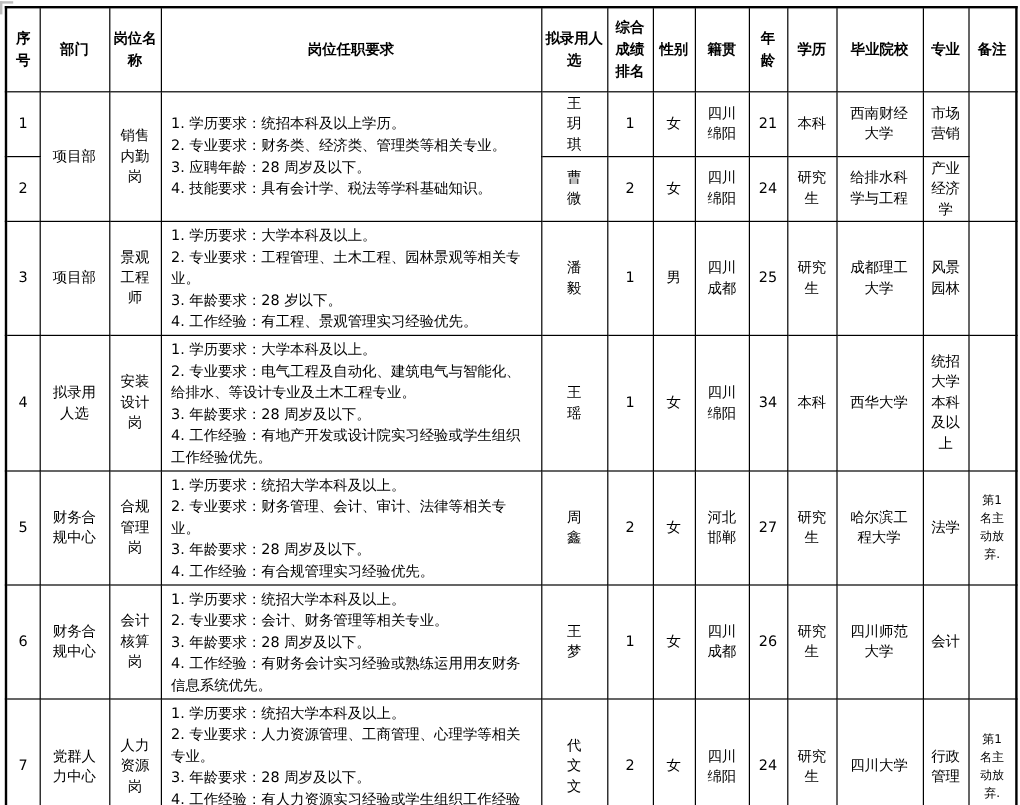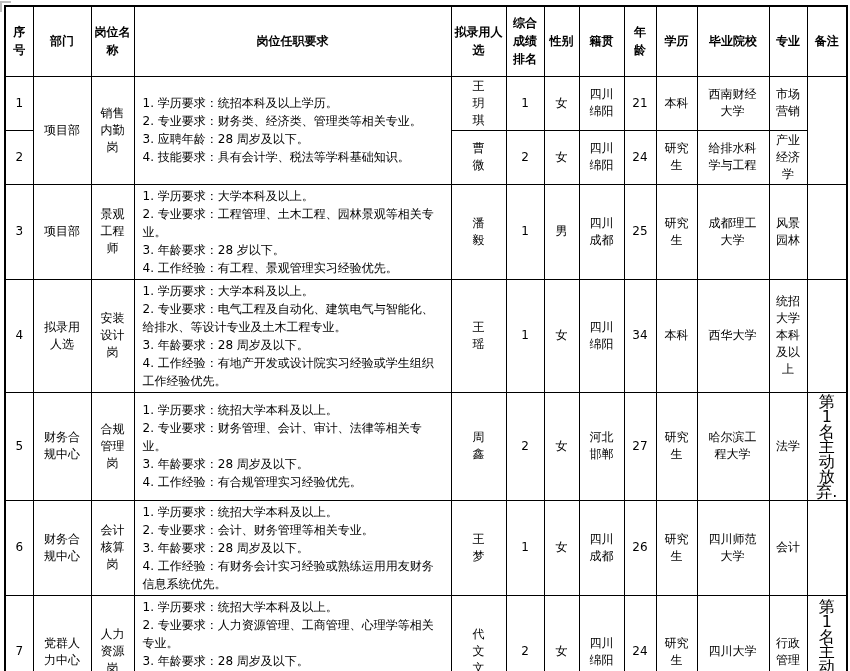--- a/index.html
+++ b/index.html
@@ -17,21 +17,21 @@
   td.req{text-align:left;white-space:pre-wrap;line-height:18px;padding:2px 5px 2px 8px;}
   td.cand{padding:1px 21px;}
   td.rank{padding:1px 4px;}
   td.sex{padding:1px 4px;}
   td.home{padding:1px 5px;}
   td.age{padding:1px 5px;}
   th.h-age{padding:1px 5px;}
   td.edu{padding:1px 4px;}
   td.school{padding:1px 7px 1px 6px;margin-top:45px;}
   td.major{padding:1px 4px;}
-  td.remark{font-size:16px;line-height:15px;padding:1px 8px;}
+  td.remark{font-size:10px;line-height:15px;padding:1px 8px;}
 </style>
 </head>
 <body>
 
 <div class="corner-artifact"></div>
 
 <table class="roster">
   <colgroup>
     <col style="width:28px">
       <col style="width:58px">

